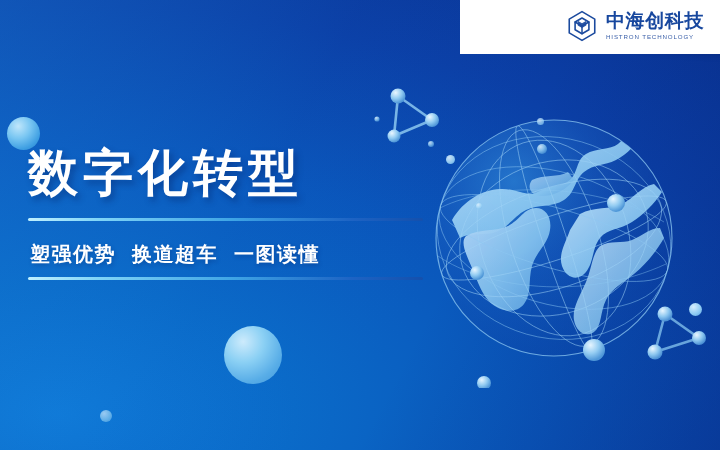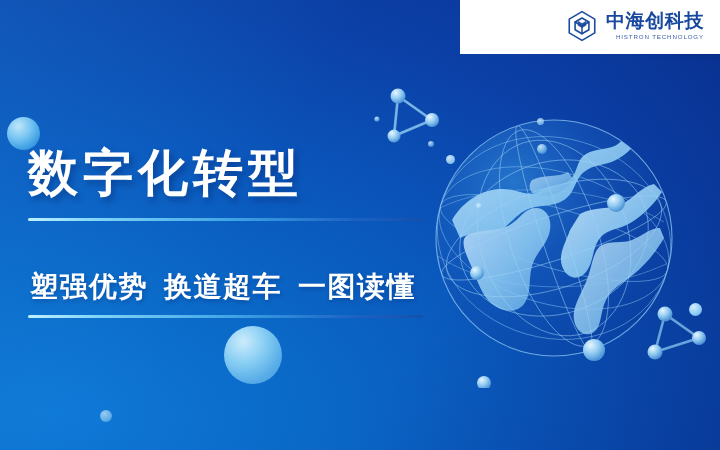--- a/index.html
+++ b/index.html
@@ -47,21 +47,20 @@
 
   
   .logo-wrap {
     position: absolute;
     top: 9px;
     right: 16px;
     display: flex;
     align-items: center;
     gap: 7px;
     z-index: 14;
-    text-align: right;
   }
   .logo-mark { width: 34px; height: 34px; display: block; }
   .logo-text-block { display: flex; flex-direction: column; justify-content: center; }
   .logo-cn {
     font-size: 19px;
     font-weight: bold;
     color: #17479e;
     letter-spacing: 0.6px;
     line-height: 1.05;
     white-space: nowrap;
@@ -150,29 +149,28 @@
   }
   .rule {
     height: 3px;
     width: 395px;
     border-radius: 2px;
     background: linear-gradient(90deg, #bff0ff 0%, #7fd4f7 18%, #3ea4e5 52%, #1d63c4 82%, #1450ad 100%);
   }
   .rule-top { margin: 20px 0 0 0; }
   .rule-bottom { margin: 0; width: 395px; }
   .subline {
-    font-size: 28px;
+    font-size: 20px;
     font-weight: bold;
     color: #ffffff;
     letter-spacing: 1.5px;
     white-space: nowrap;
-    padding: 11px 0 9px 2px;
+    padding: 20px 0 9px 2px;
     text-shadow: 1px 2px 4px rgba(4,30,96,0.33);
     font-family: "DejaVu Sans", "Liberation Sans", sans-serif;
-    margin-top: 36px;
   }
   .subline .gap { display: inline-block; width: 16px; }
 </style>
 </head>
 <body>
 
 <div id="banner">
 
   <div class="bg-sheen"></div>
 

